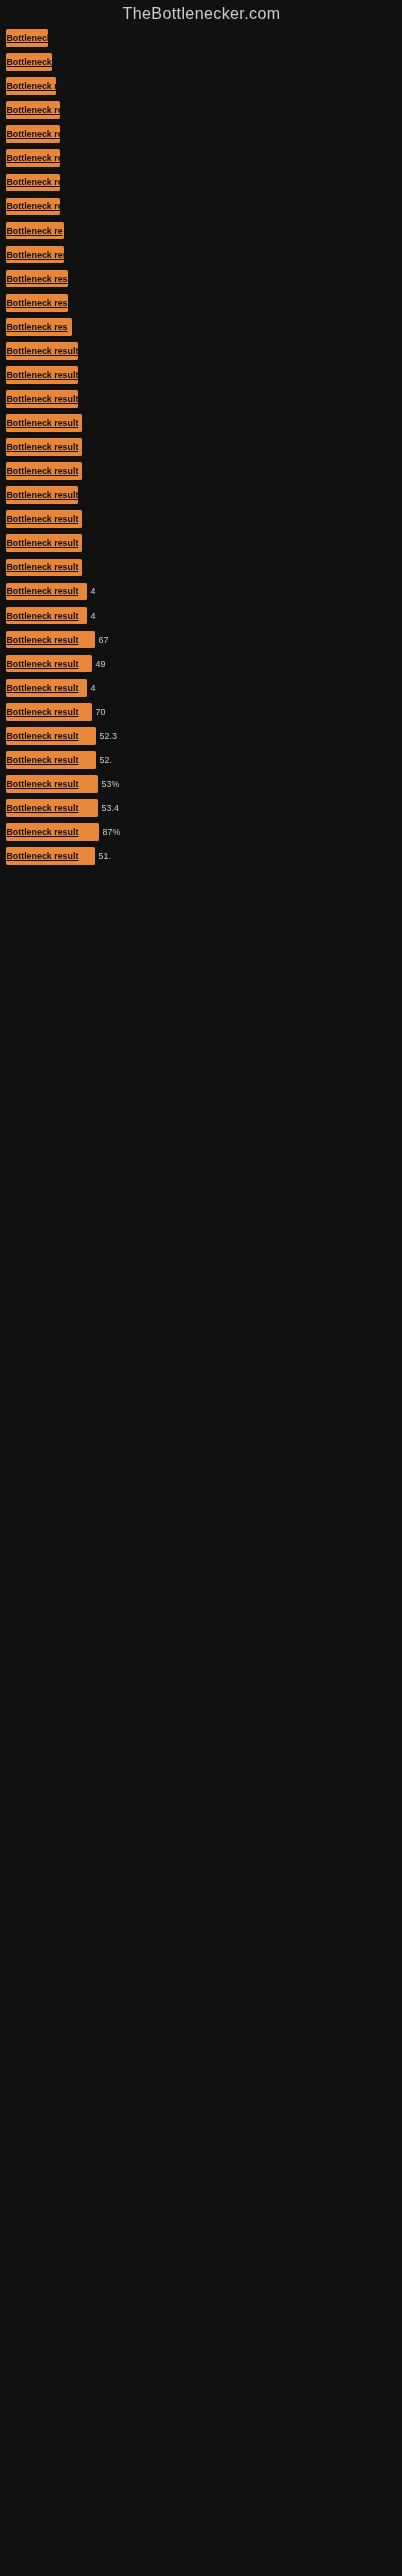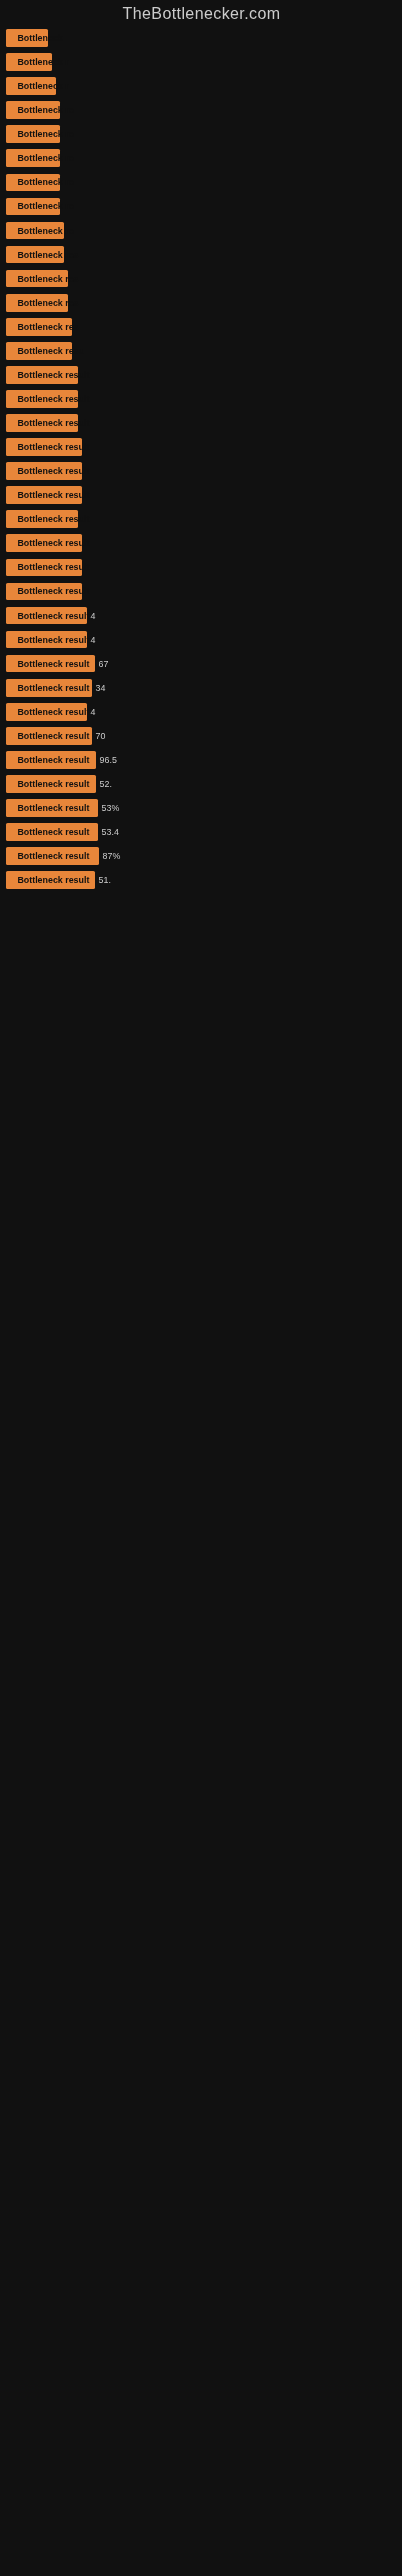--- a/index.html
+++ b/index.html
@@ -15,26 +15,27 @@
       color: #ccc;
       font-size: 16px;
       padding: 4.8px 0 3.2px 0;
       letter-spacing: 0.4px;
     }
     .bar-label {
       color: #111;
       font-size: 8.9px;
       font-weight: bold;
       white-space: nowrap;
-      padding: 0 11px;
+      padding: 0 0;
       height: 17.7px;
       display: flex;
       align-items: center;
       background: #e8863a;
       border-radius: 1.6px;
+      text-decoration: underline;
     }
     .bar-value {
       color: #ccc;
       font-size: 8.9px;
       margin-left: 3.2px;
       min-width: 24px;
     }
     .row-container {
       padding: 3.2px 6.4px;
       display: flex;
@@ -93,24 +94,20 @@
     </div>
     <div class="row-container">
       <div class="bar-label" style="width: 62px;">Bottleneck res</div>
       <div class="bar-value"></div>
     </div>
     <div class="row-container">
       <div class="bar-label" style="width: 66px;">Bottleneck res</div>
       <div class="bar-value"></div>
     </div>
     <div class="row-container">
-      <div class="bar-label" style="width: 66px;">Bottleneck resu</div>
-      <div class="bar-value"></div>
-    </div>
-    <div class="row-container">
       <div class="bar-label" style="width: 72px;">Bottleneck result</div>
       <div class="bar-value"></div>
     </div>
     <div class="row-container">
       <div class="bar-label" style="width: 72px;">Bottleneck result</div>
       <div class="bar-value"></div>
     </div>
     <div class="row-container">
       <div class="bar-label" style="width: 72px;">Bottleneck result</div>
       <div class="bar-value"></div>
@@ -150,33 +147,33 @@
     <div class="row-container">
       <div class="bar-label" style="width: 81px;">Bottleneck result</div>
       <div class="bar-value">4</div>
     </div>
     <div class="row-container">
       <div class="bar-label" style="width: 89px;">Bottleneck result</div>
       <div class="bar-value">67</div>
     </div>
     <div class="row-container">
       <div class="bar-label" style="width: 86px;">Bottleneck result</div>
-      <div class="bar-value">34</div>
+      <div class="bar-value">49</div>
     </div>
     <div class="row-container">
       <div class="bar-label" style="width: 81px;">Bottleneck result</div>
       <div class="bar-value">4</div>
     </div>
     <div class="row-container">
       <div class="bar-label" style="width: 86px;">Bottleneck result</div>
       <div class="bar-value">70</div>
     </div>
     <div class="row-container">
       <div class="bar-label" style="width: 90px;">Bottleneck result</div>
-      <div class="bar-value">96.5</div>
+      <div class="bar-value">52.3</div>
     </div>
     <div class="row-container">
       <div class="bar-label" style="width: 90px;">Bottleneck result</div>
       <div class="bar-value">52.</div>
     </div>
     <div class="row-container">
       <div class="bar-label" style="width: 92px;">Bottleneck result</div>
       <div class="bar-value">53%</div>
     </div>
     <div class="row-container">

